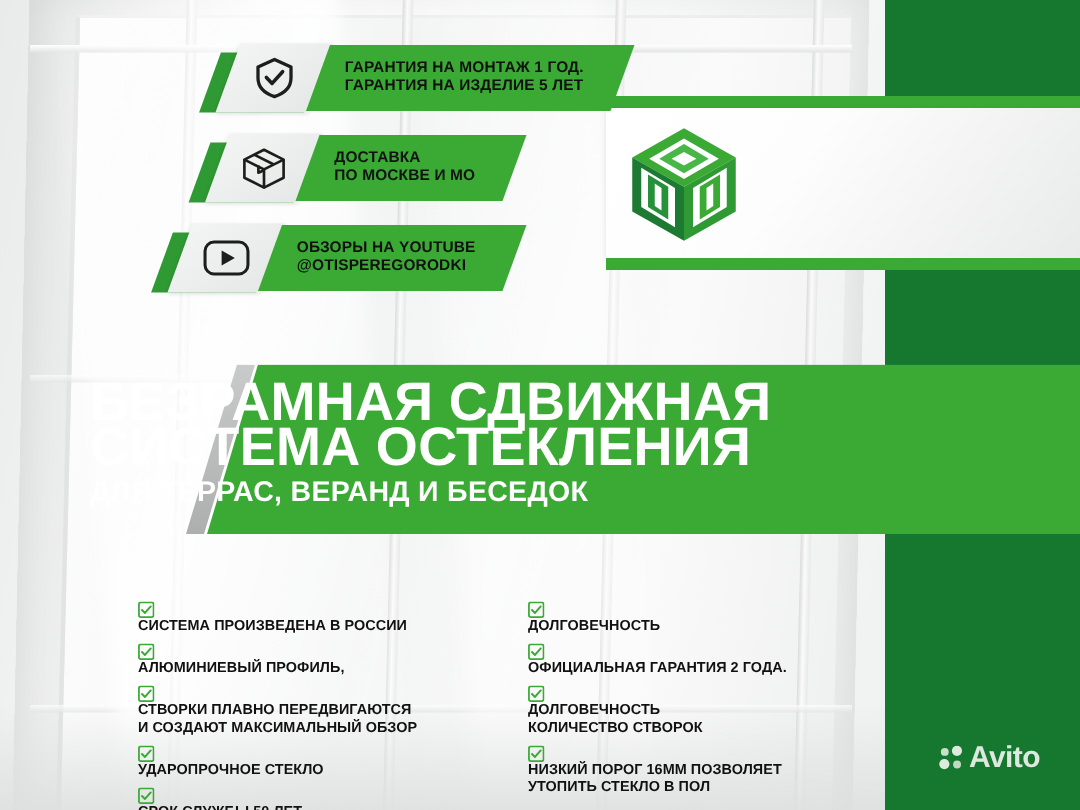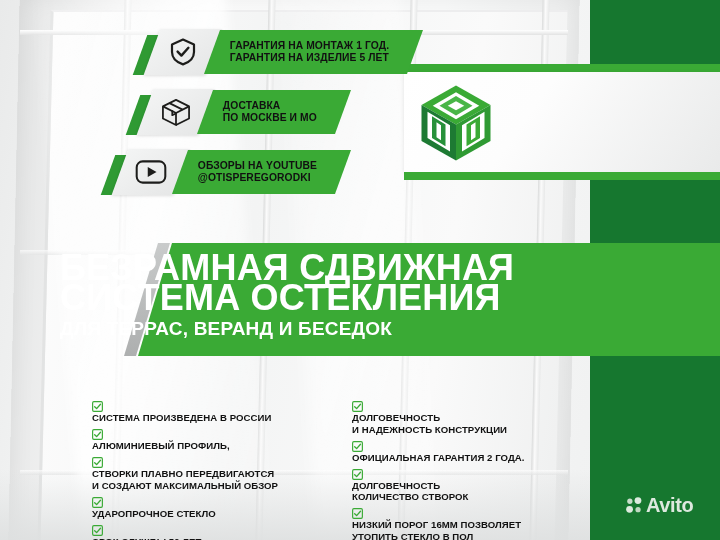--- a/index.html
+++ b/index.html
@@ -253,21 +253,20 @@
       </div>
     </div>
   <div class="col" id="col-right">
       <div class="bullet">
         <svg class="cbox" viewBox="0 0 14 14">
           <rect x="0.8" y="0.8" width="12.4" height="12.4" rx="1.6" fill="none" stroke="#3aaa35" stroke-width="1.5"></rect>
           <path d="M3.4 7.2 L5.9 9.7 L10.8 4.2" fill="none" stroke="#3aaa35" stroke-width="1.7" stroke-linecap="round" stroke-linejoin="round"></path>
         </svg>
         <div class="btxt">
           <div>ДОЛГОВЕЧНОСТЬ</div>
-          <div>И НАДЕЖНОСТЬ КОНСТРУКЦИИ</div>
         </div>
       </div>
       <div class="bullet">
         <svg class="cbox" viewBox="0 0 14 14">
           <rect x="0.8" y="0.8" width="12.4" height="12.4" rx="1.6" fill="none" stroke="#3aaa35" stroke-width="1.5"></rect>
           <path d="M3.4 7.2 L5.9 9.7 L10.8 4.2" fill="none" stroke="#3aaa35" stroke-width="1.7" stroke-linecap="round" stroke-linejoin="round"></path>
         </svg>
         <div class="btxt">
           <div>ОФИЦИАЛЬНАЯ ГАРАНТИЯ 2 ГОДА.</div>
         </div>

